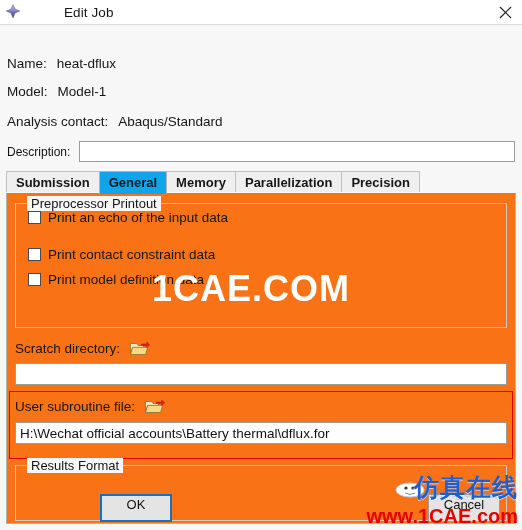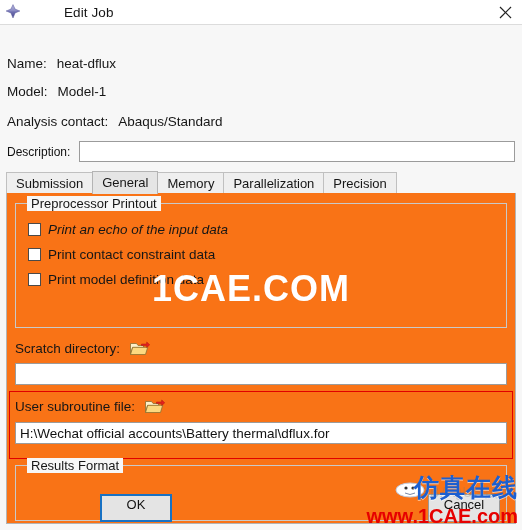--- a/index.html
+++ b/index.html
@@ -104,40 +104,40 @@
   }
 
   
   .tabstrip {
     position: absolute;
     top: 146px;
     left: 6px;
     right: 6px;
     height: 22px;
     display: flex;
-    align-items: flex-end;
     border-bottom: 4px solid #f97316;
+    font-weight: bold;
   }
   .tab {
     height: 21px;
     line-height: 21px;
     padding: 0 9px;
     font-size: 13px;
     background: #efefef;
     border: 1px solid #c0c0c0;
     border-bottom: none;
     margin-right: -1px;
     box-sizing: border-box;
     color: #161616;
     white-space: nowrap;
     cursor: default;
     position: relative;
   }
   .tab.active {
-    background: #e5e5e5;
+    background: #0ea5e9;
     height: 23px;
     line-height: 22px;
     border-color: #b4b4b4;
     z-index: 3;
     margin-bottom: -1px;
   }
 
   
   .tabpage {
     position: absolute;
@@ -414,21 +414,21 @@
     <div class="tab">Memory</div>
     <div class="tab">Parallelization</div>
     <div class="tab">Precision</div>
   </div>
 
   <div class="tabpage">
 
     <div class="groupbox" id="gb-preprocessor">
       <span class="gb-title">Preprocessor Printout</span>
 
-      <div class="check-row" style="top:18px;font-style:italic;">
+      <div class="check-row" style="top:6px;">
         <span class="cbx"></span>
         <span>Print an echo of the input data</span>
       </div>
       <div class="check-row" style="top:43px;">
         <span class="cbx"></span>
         <span>Print contact constraint data</span>
       </div>
       <div class="check-row" style="top:68px;">
         <span class="cbx"></span>
         <span>Print model definition data</span>

